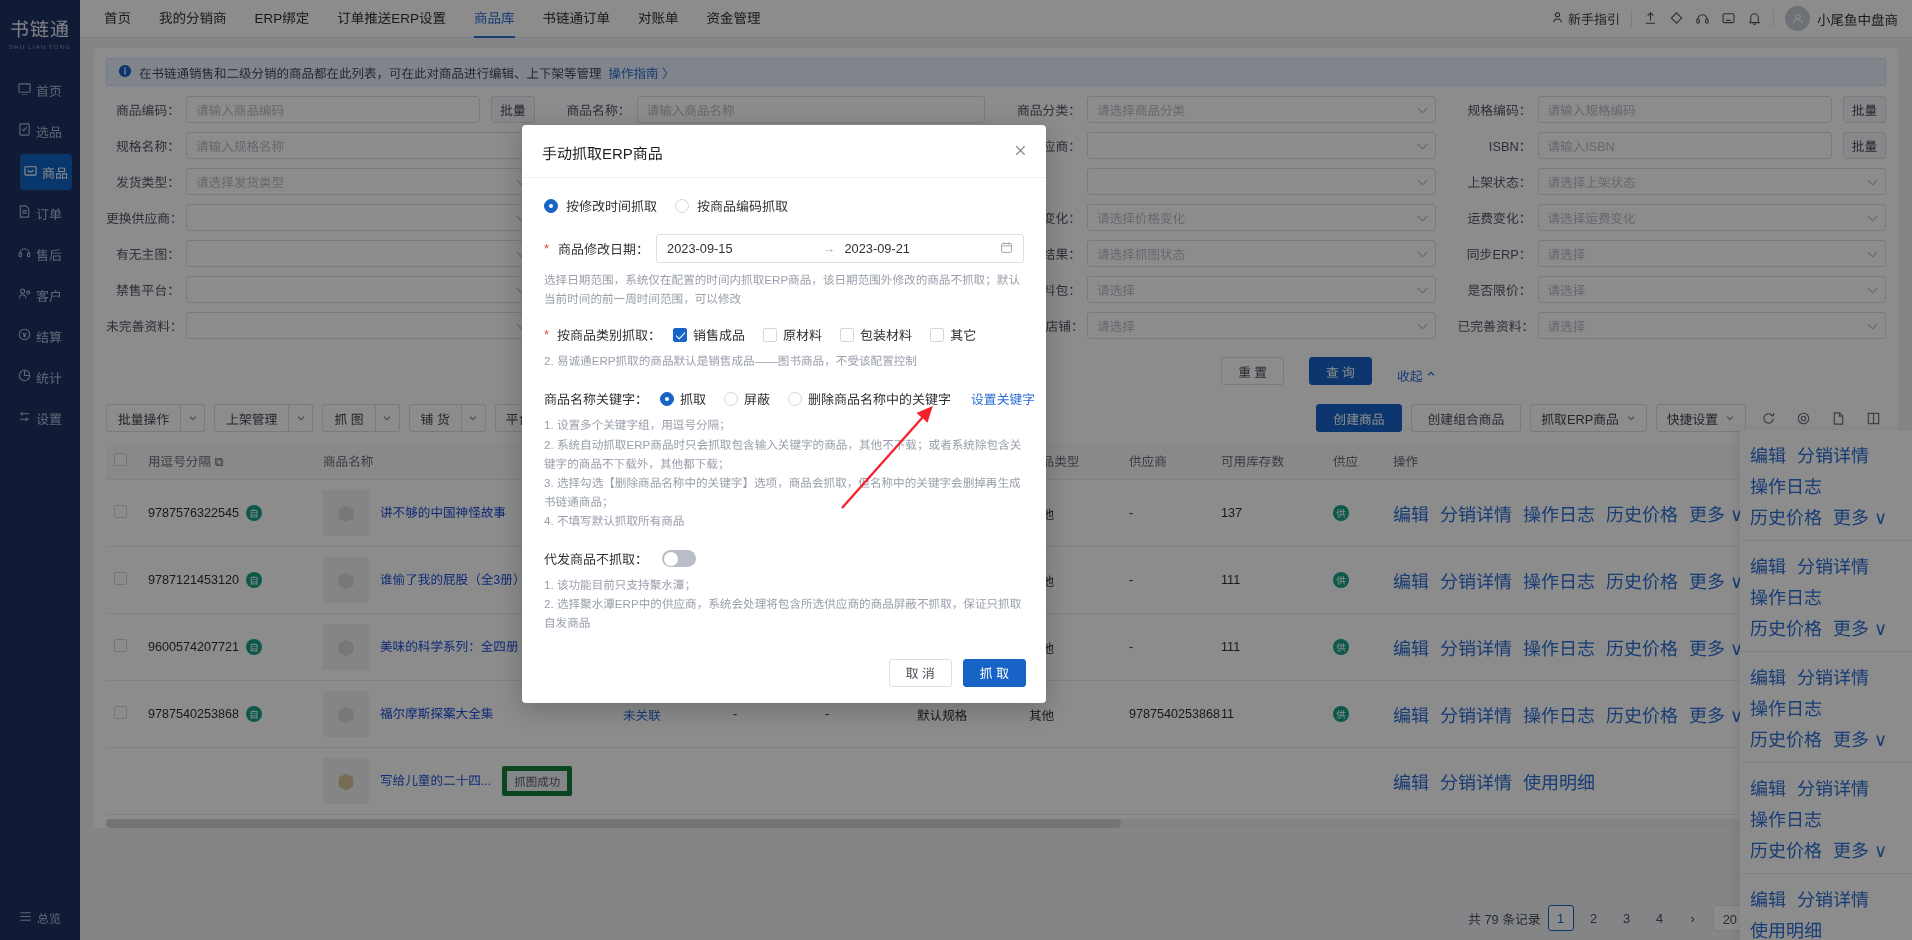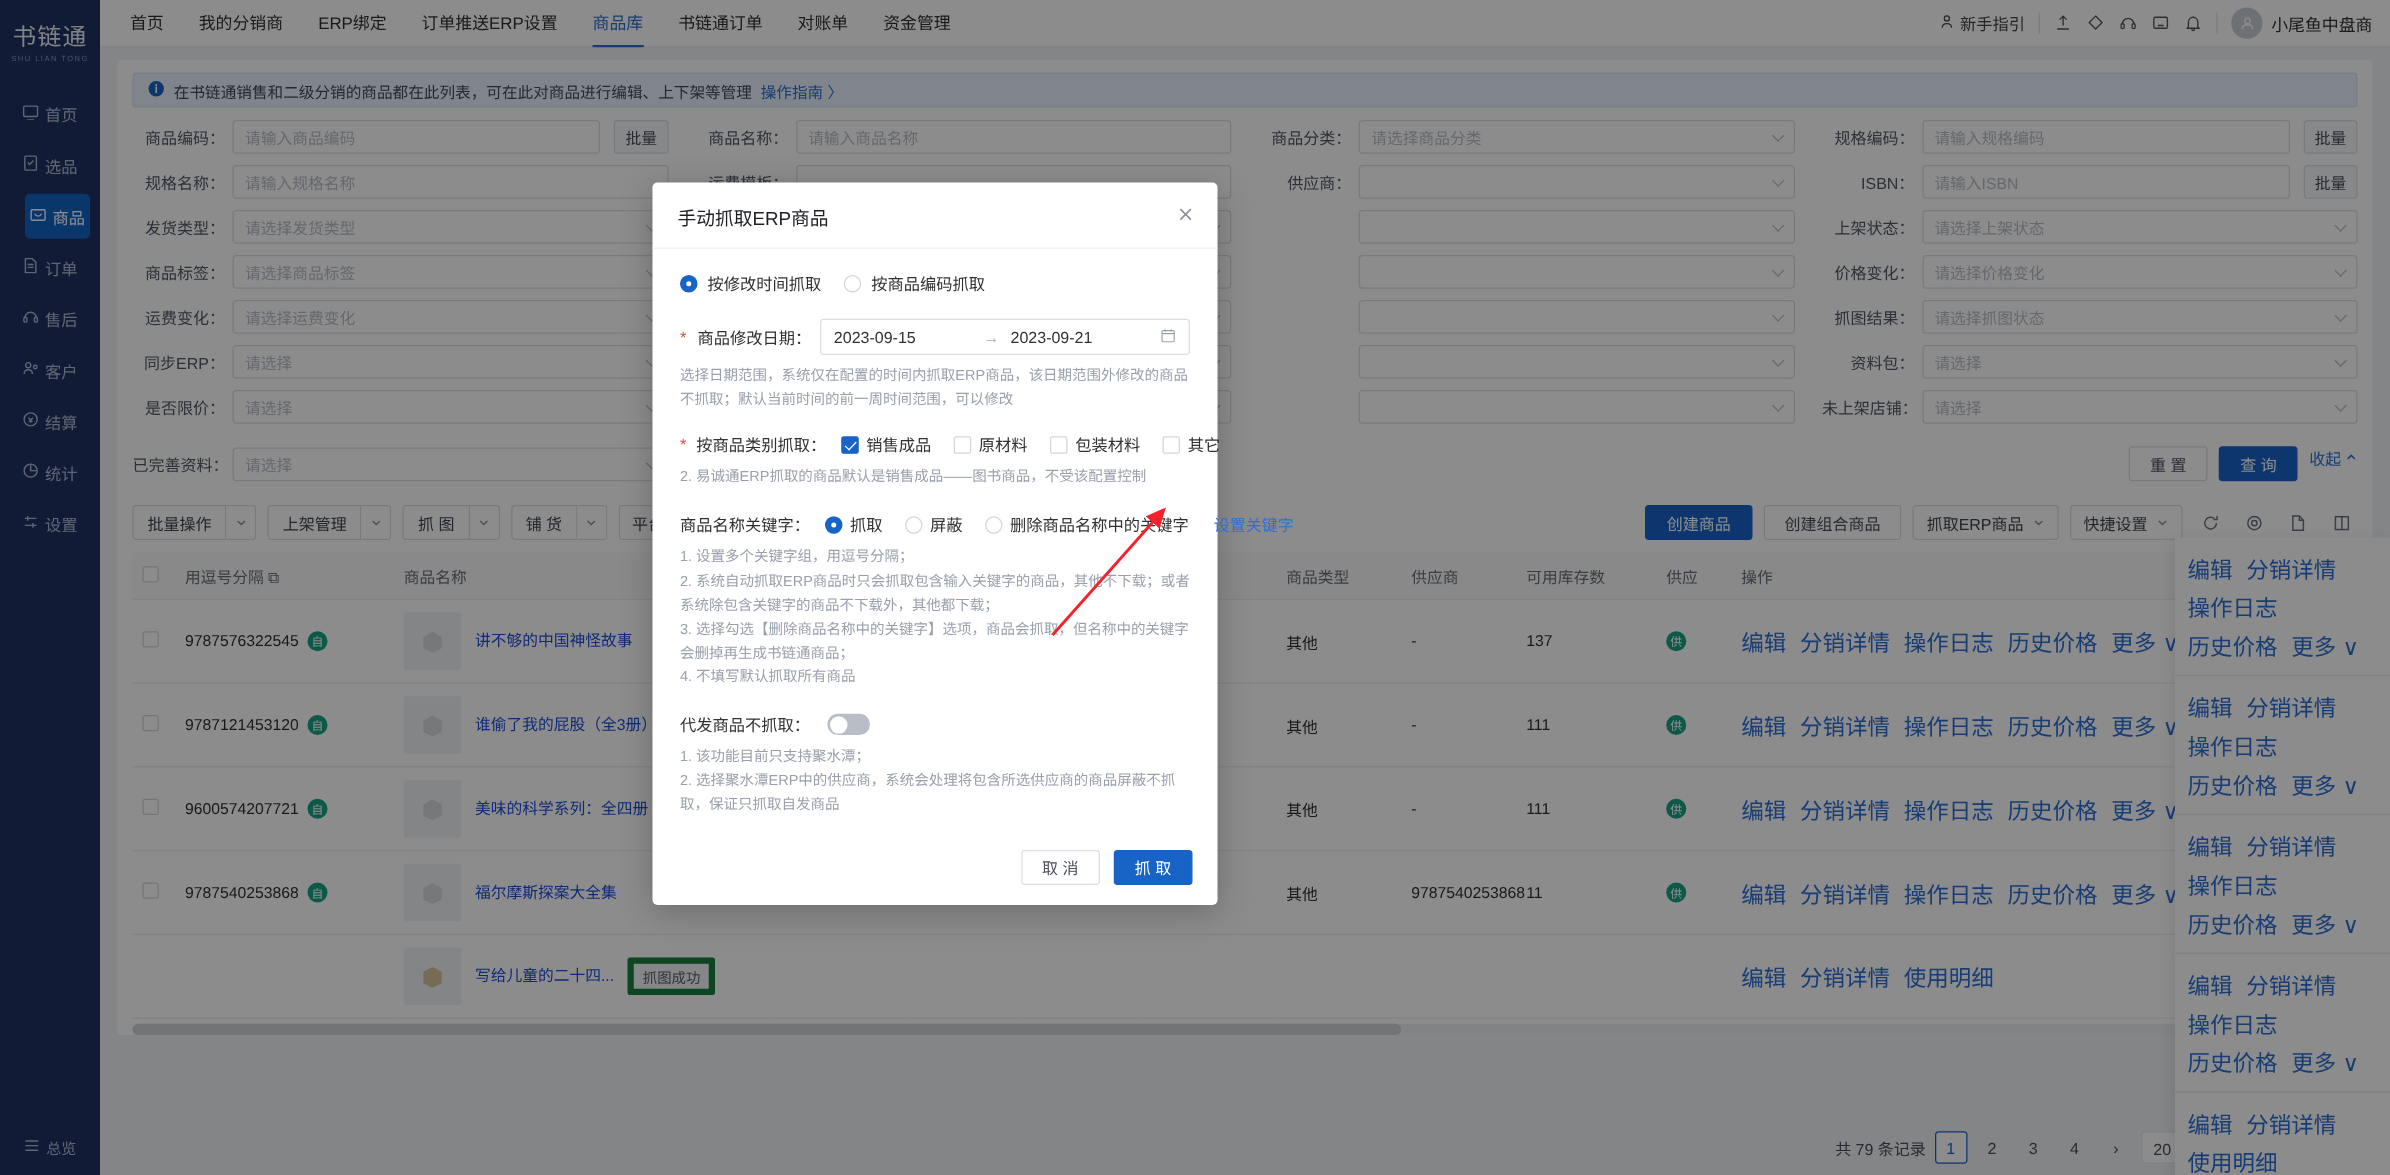--- a/index.html
+++ b/index.html
@@ -83,21 +83,21 @@
   .inp.sel::after {
     content: ""; position: absolute; right: 9px; top: 10px;
     width: 6px; height: 6px; border-right: 1.4px solid #b7bcc6; border-bottom: 1.4px solid #b7bcc6;
     transform: rotate(45deg); margin-top: -2px;
   }
   .batch-btn {
     margin-left: 5px; height: 27px; min-width: 40px; border: 1px solid #dcdfe6; border-radius: 3px;
     background: #f6f7f9; display: flex; align-items: center; justify-content: center;
     font-size: 12.6px; color: #4a4f5c; cursor: pointer; flex: none; padding: 0 8px;
   }
-  .filter-actions { display: flex; justify-content: flex-end; align-items: flex-start; gap: 9px; padding: 9px 0 10px 0; }
+  .filter-actions { display: flex; justify-content: flex-end; align-items: flex-end; gap: 25px; padding: 9px 0 10px 0; font-family: Liberation Serif, serif; }
   .btn {
     height: 28px; padding: 0 16px; border-radius: 3px; font-size: 12.8px;
     display: inline-flex; align-items: center; justify-content: center; cursor: pointer; white-space: nowrap;
   }
   .btn-default { background: #fff; border: 1px solid #dcdfe6; color: #4a4f5c; }
   .btn-primary { background: #1763c6; border: 1px solid #1763c6; color: #fff; }
   .collapse-lnk { color: #2d6fd6; font-size: 12.8px; display: flex; align-items: center; gap: 3px; cursor: pointer; }
 
   
   .toolbar { display: flex; align-items: center; gap: 9px; padding: 9px 0 10px 0; }
@@ -175,22 +175,22 @@
   }
   .ops-float .row { padding: 11px 10px; border-bottom: 1px solid #ebedf0; }
 
   
   .vscroll { position: absolute; right: 2px; top: 430px; width: 7px; height: 285px; background: #ececec; border-radius: 4px; }
   .vscroll i { position: absolute; left: 0; top: 0; width: 7px; height: 130px; background: #cfd1d6; border-radius: 4px; display: block; }
 
   
   .mask { position: absolute; inset: 0; background: rgba(0,0,0,.45); z-index: 50; }
   .modal {
-    position: absolute; left: 522px; top: 125px; width: 452px; background: #fff;
-    border-radius: 4px; z-index: 60; box-shadow: 0 6px 26px rgba(0,0,0,.22); margin-top: 21px;
+    position: absolute; left: 522px; top: 125px; width: 524px; background: #fff;
+    border-radius: 4px; z-index: 60; box-shadow: 0 6px 26px rgba(0,0,0,.22);
   }
   .modal-hd { padding: 17px 20px 14px 20px; border-bottom: 1px solid #f0f0f0; position: relative; }
   .modal-title { font-size: 15px; color: #1d1f24; font-weight: 500; }
   .modal-x { position: absolute; right: 16px; top: 15px; width: 20px; height: 20px; cursor: pointer; color: #8a8f99; display: flex; align-items: center; justify-content: center; }
   .modal-bd { padding: 18px 22px 14px 22px; }
   .modal-ft { padding: 12px 20px 16px 20px; display: flex; justify-content: flex-end; gap: 11px; }
 
   .radio-row { display: flex; align-items: center; gap: 18px; margin-bottom: 19px; }
   .radio { display: flex; align-items: center; gap: 8px; cursor: pointer; font-size: 13px; color: #303133; }
   .rdot { width: 14px; height: 14px; border-radius: 50%; border: 1px solid #d3d6dd; background: #fff; flex: none; position: relative; }
@@ -430,24 +430,20 @@
         </div>
         <div class="fld">
           <div class="fld-lb"></div>
           <div class="inp sel"></div>
         </div>
         <div class="fld">
           <div class="fld-lb">上架状态：</div>
           <div class="inp sel">请选择上架状态</div>
         </div>
 
-        <div class="fld">
-          <div class="fld-lb">商品标签：</div>
-          <div class="inp sel">请选择商品标签</div>
-        </div>
         <div class="fld">
           <div class="fld-lb">更换供应商：</div>
           <div class="inp sel"></div>
         </div>
         <div class="fld">
           <div class="fld-lb"></div>
           <div class="inp sel"></div>
         </div>
         <div class="fld">
           <div class="fld-lb">价格变化：</div>

